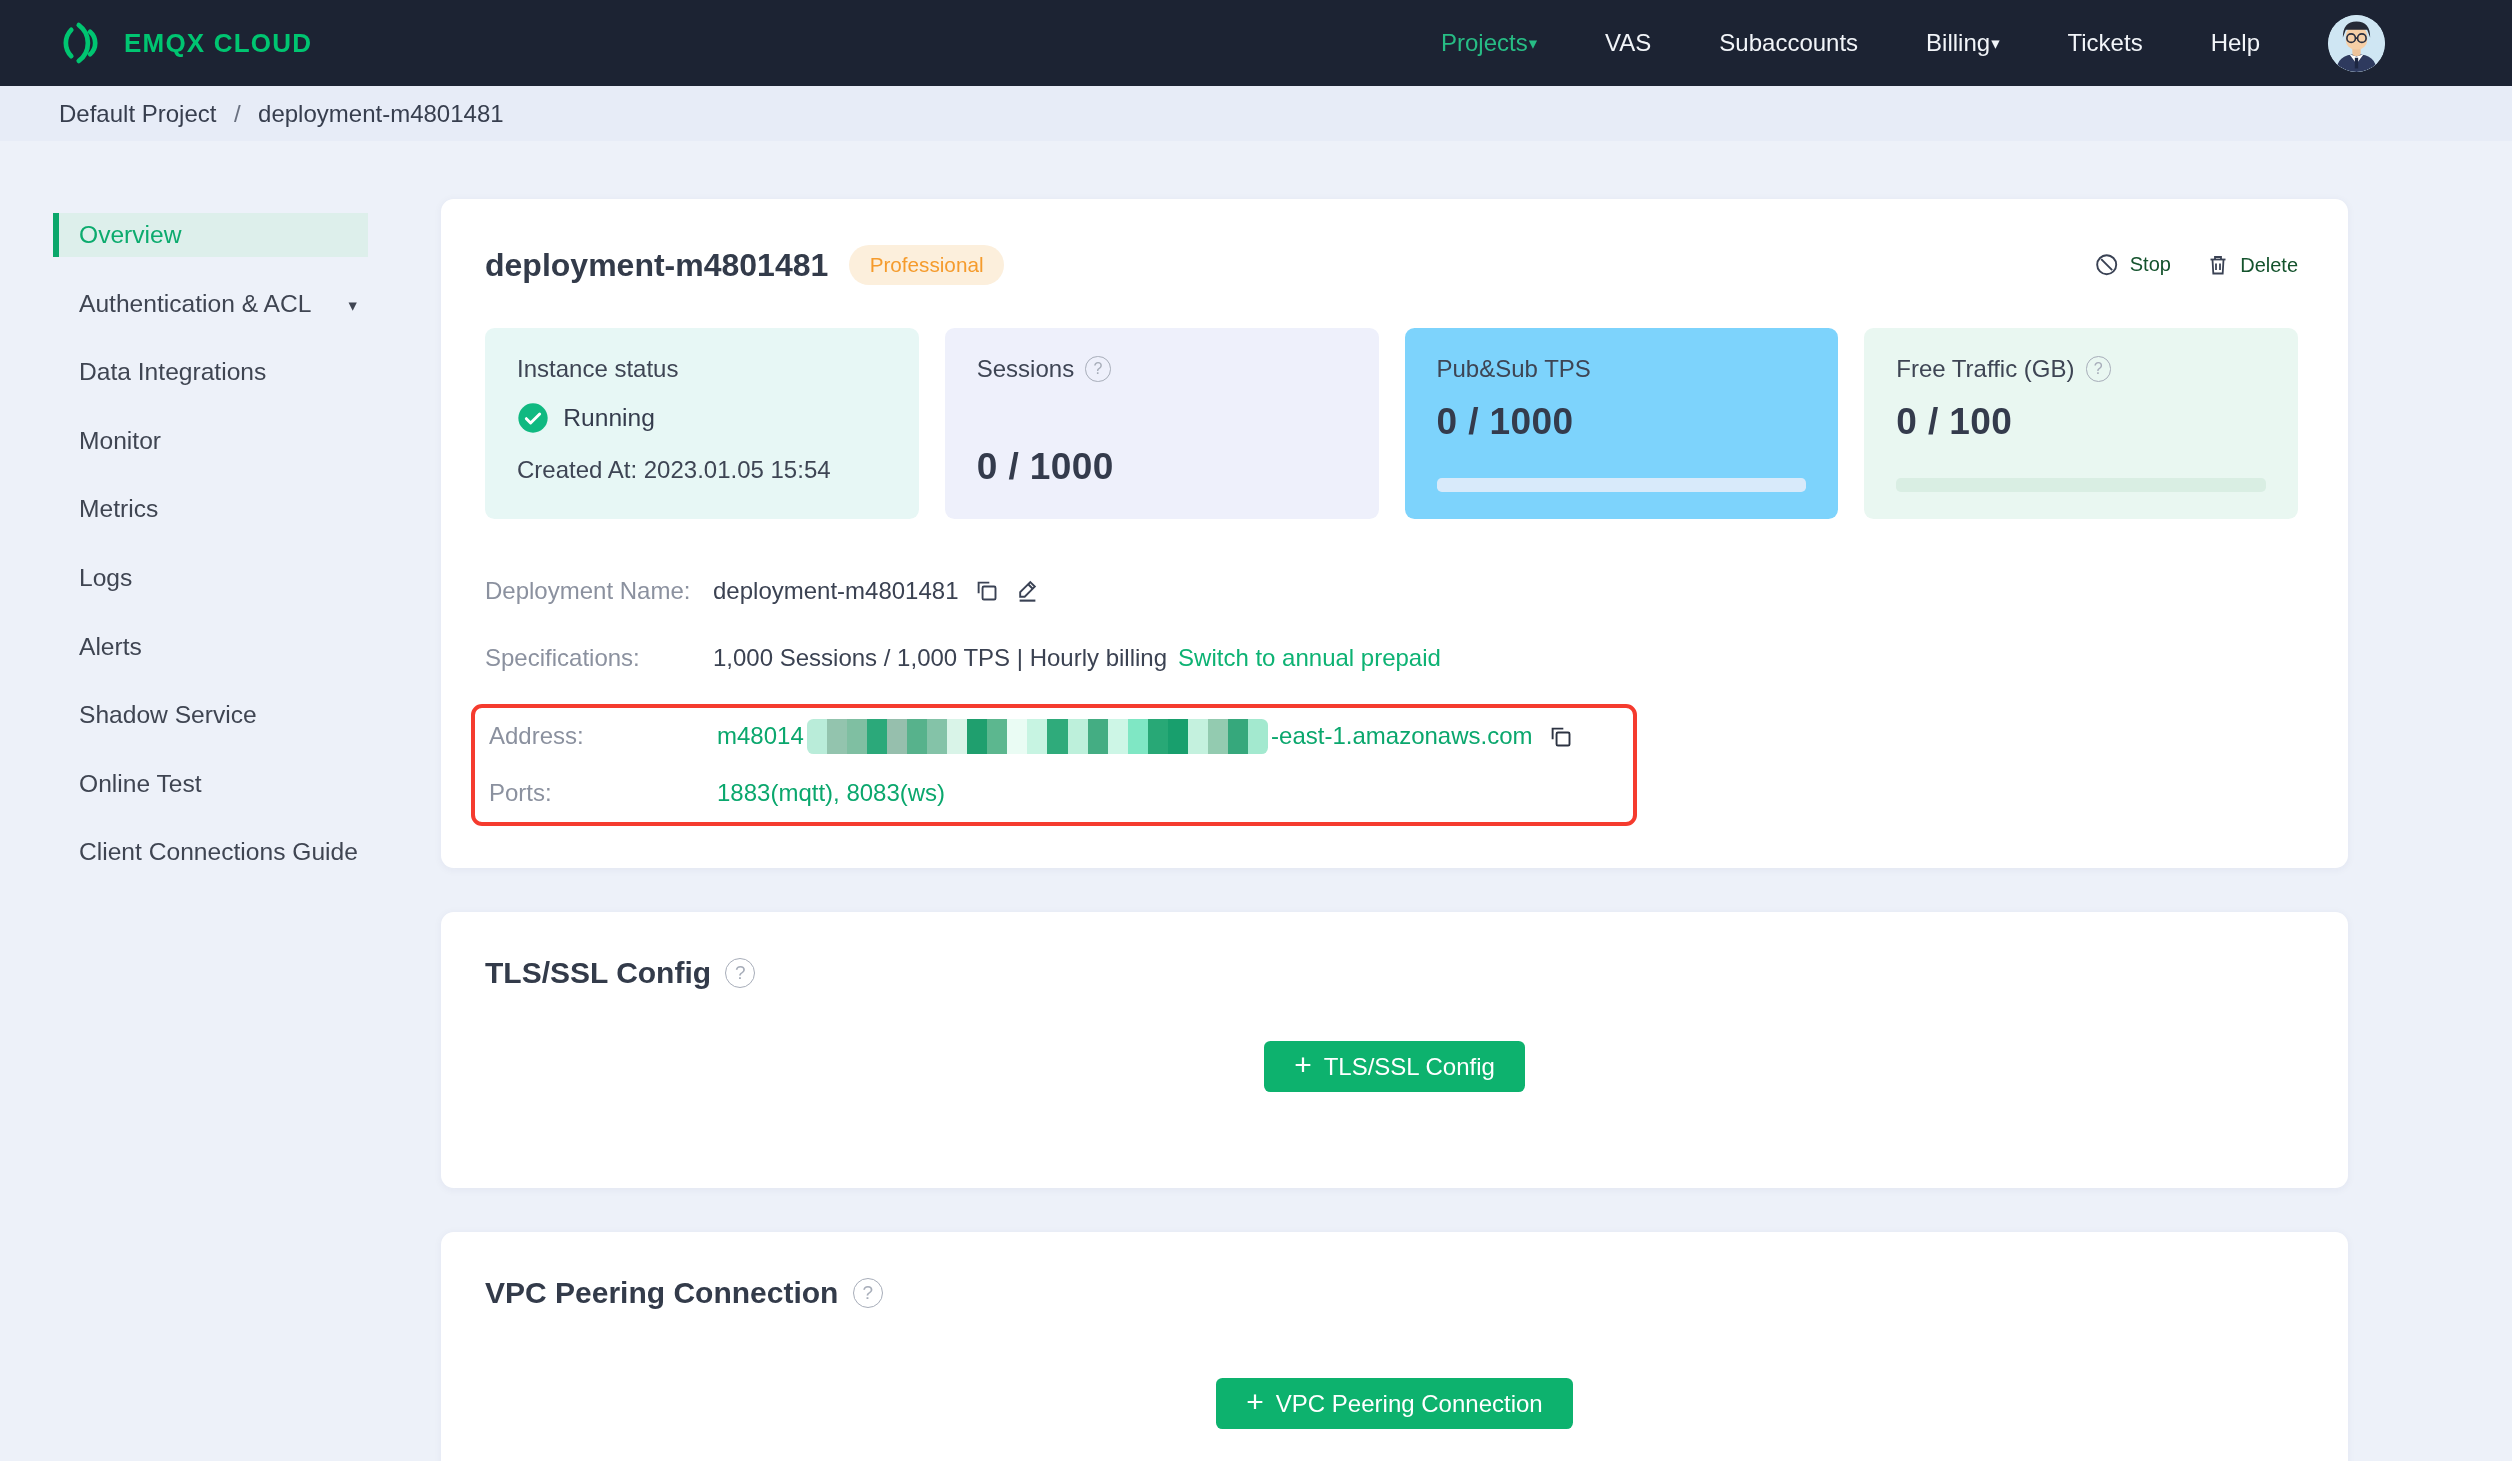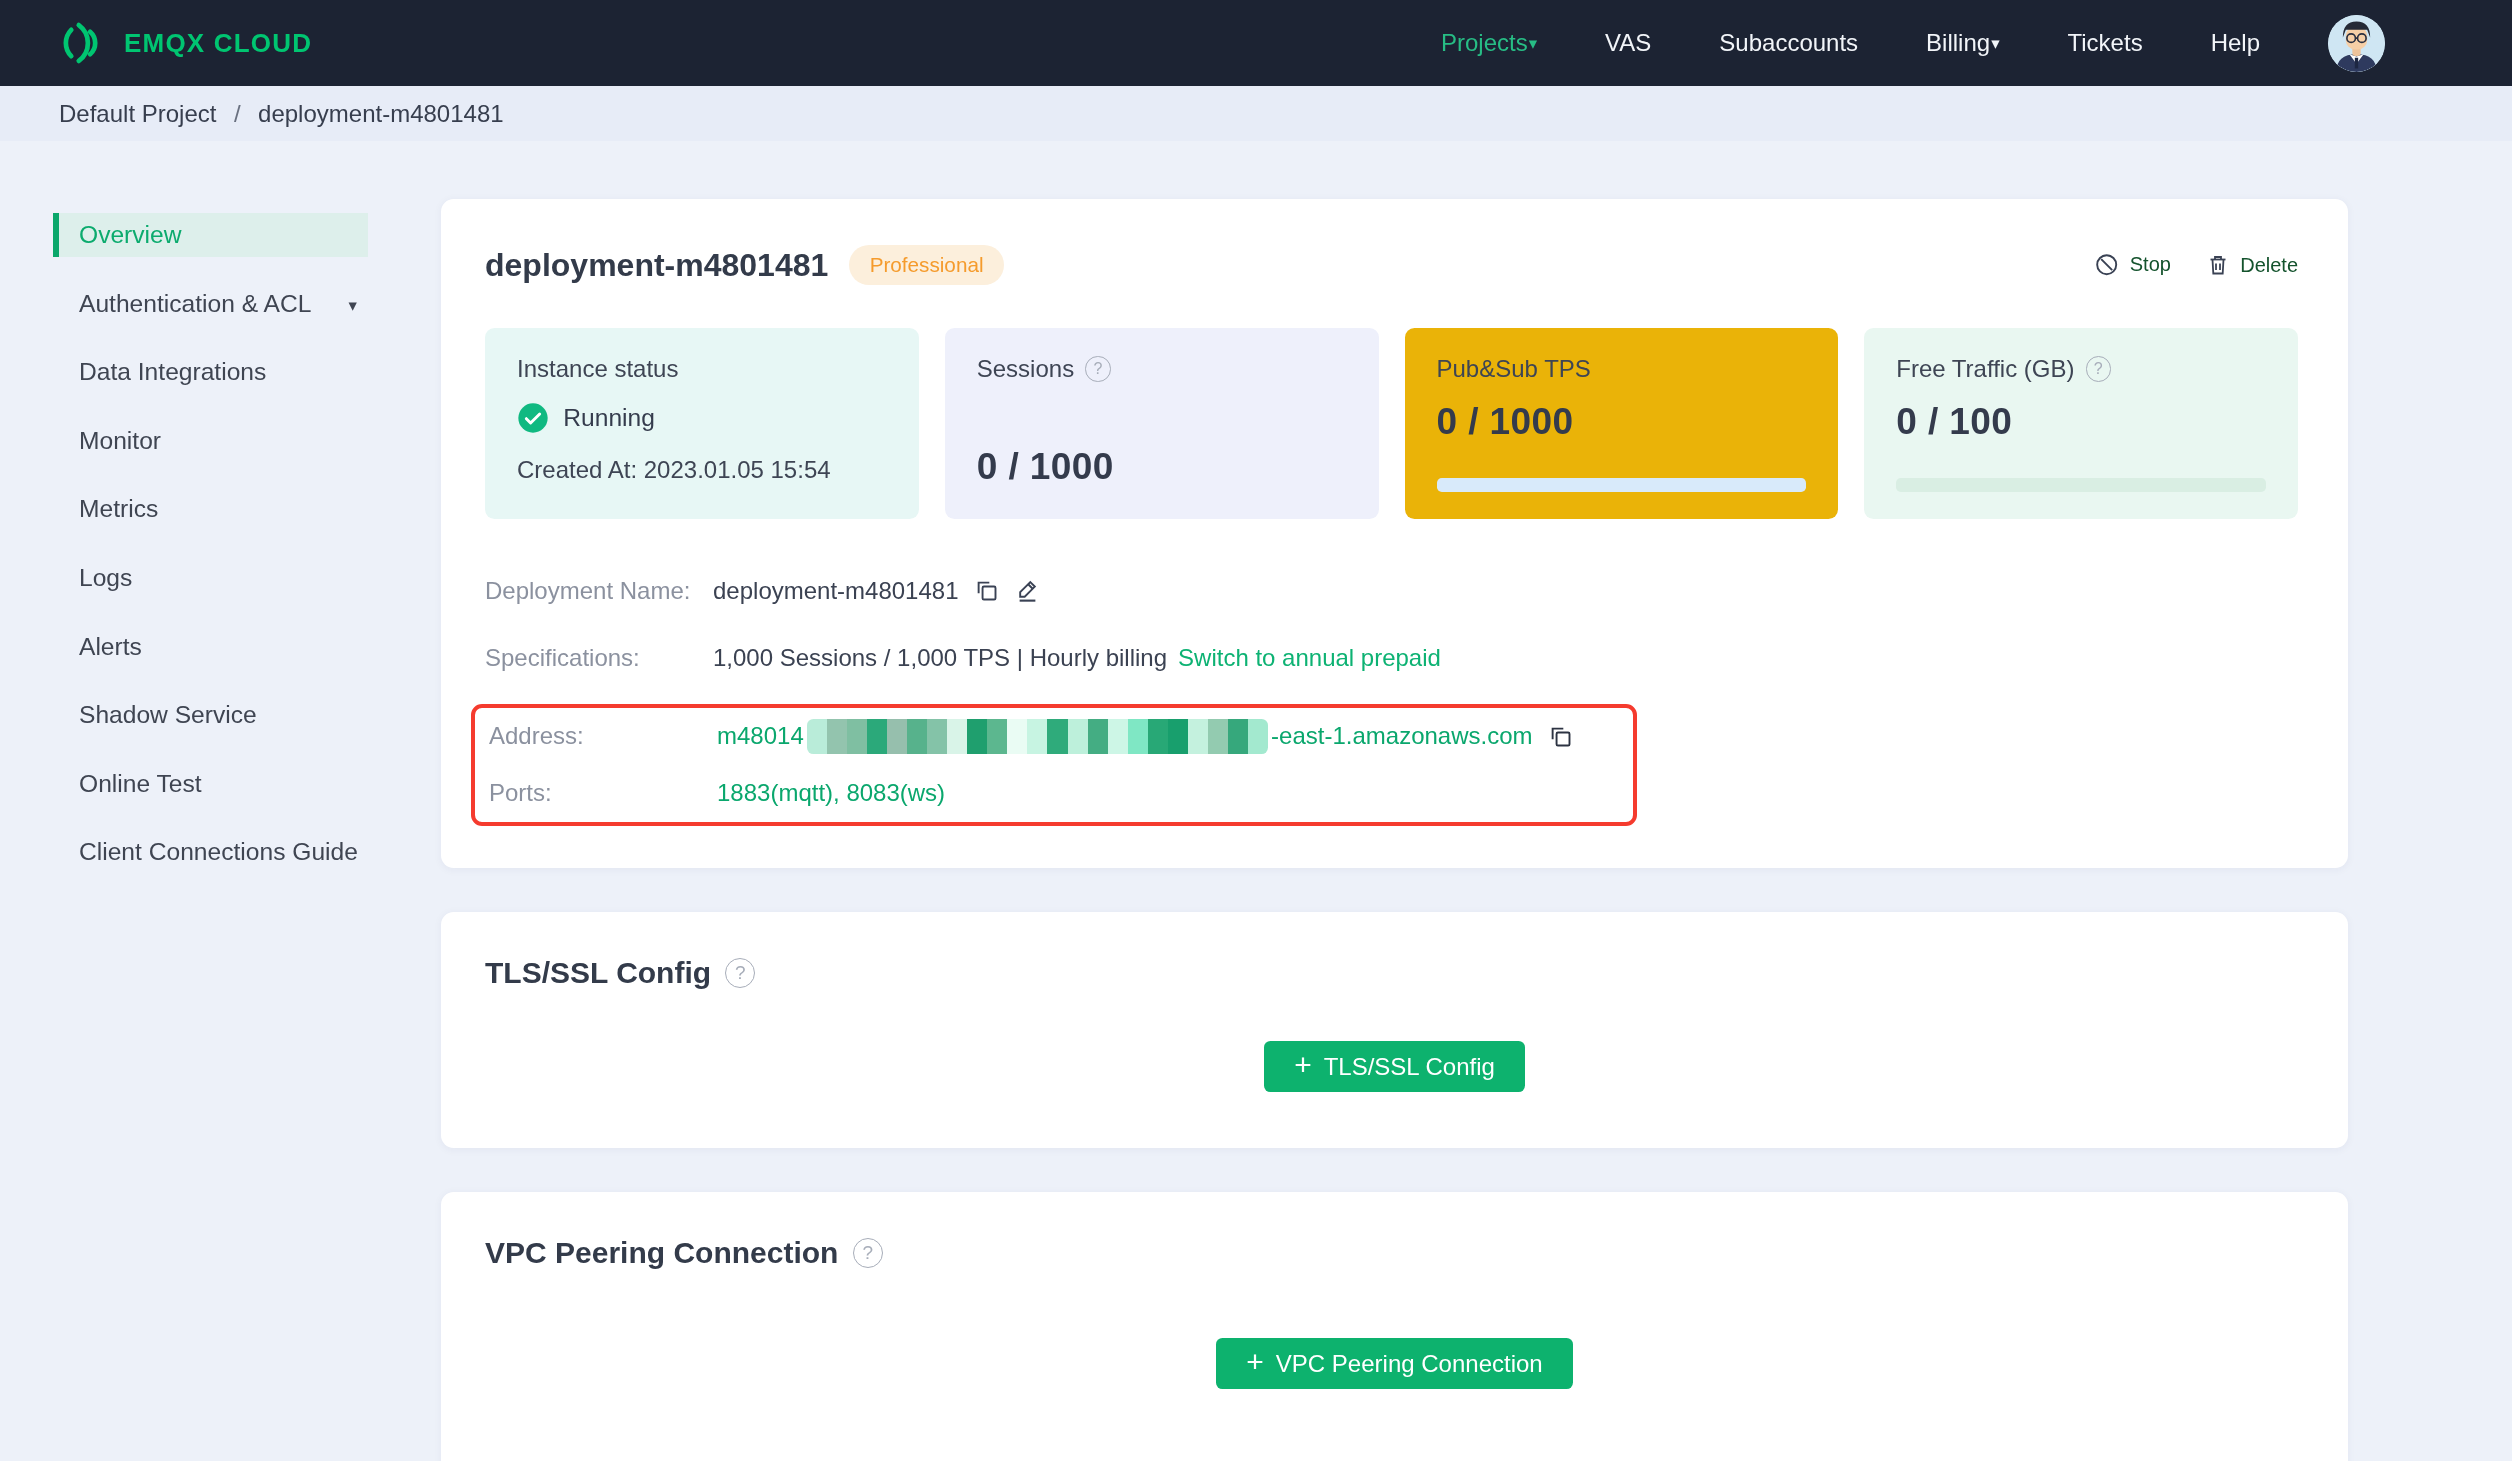--- a/index.html
+++ b/index.html
@@ -49,40 +49,40 @@
   .spacer{flex:1;}
   .text-btn{display:flex;align-items:center;gap:10.3px;background:none;border:none;font-size:20px;color:#14532d;cursor:pointer;font-family:inherit;padding:0;margin-left:35px;}
   .stats{display:flex;gap:26px;margin-top:43px;}
   .stat{flex:1;height:191px;border-radius:9.5px;padding:27px 32px;display:flex;flex-direction:column;}
   .stat-label{font-size:24px;color:#3e4554;display:flex;align-items:center;gap:11px;}
   .help{width:25.4px;height:25.4px;border:1.6px solid #a7adb9;border-radius:50%;color:#a7adb9;font-size:16px;display:inline-flex;align-items:center;justify-content:center;cursor:pointer;flex-shrink:0;}
   .stat-value{font-size:37px;font-weight:700;color:#343b4c;margin-top:17.5px;letter-spacing:0.4px;}
   .track{height:14.3px;border-radius:4.8px;margin-top:auto;}
   .stat-instance{background:#e7f7f5;}
   .stat-sessions{background:#eef0fb;gap:45px;} .stat-sessions .track{background:#dee2f8;}
-  .stat-tps{background:#eab308;} .stat-tps .track{background:#d8eafa;}
+  .stat-tps{background:#7dd3fc;} .stat-tps .track{background:#d8eafa;}
   .stat-traffic{background:#e9f7f1;} .stat-traffic .track{background:#d9eee3;}
   .status-row{display:flex;align-items:center;gap:14.3px;margin-top:19px;}
   .status-text{font-size:24.6px;font-weight:500;color:#353c4d;}
   .created{font-size:24px;margin-top:22px;color:#3e4554;}
   
   .details{margin-top:38px;}
   .row{display:flex;align-items:center;height:67px;font-size:24px;}
   .row .label{width:228px;flex-shrink:0;color:#8b919f;}
   .value{display:flex;align-items:center;color:#3b4252;}
   .icon-btn{margin-left:14.3px;cursor:pointer;display:inline-flex;}
   .green-link{color:#0db273;margin-left:11px;cursor:pointer;text-decoration:none;}
   .red-box{width:1166px;margin-left:-14.3px;padding-left:14.3px;border:4px solid var(--annotation-red);border-radius:11px;margin-top:12.7px;}
   .red-box .row{height:57px;}
   .value.green{color:#0aa76d;}
   .mosaic{display:inline-flex;width:461px;height:35px;margin:0 3.2px;border-radius:6.4px;overflow:hidden;}
   .mosaic span{flex:1;}
   
   .section-card{margin-top:44px;padding:44px 44px;}
-  .section-card.tls{height:236px;}
+  .section-card.tls{height:276px;}
   .section-card.vpc{height:342px;}
   .sec-title{display:flex;align-items:center;gap:14.3px;}
   h2{margin:0;font-size:30px;font-weight:700;color:#333b4a;}
   .help.big{width:30px;height:30px;font-size:19px;}
   .primary-btn{display:flex;align-items:center;gap:12px;margin:51px auto 0;background:var(--accent-green);color:#fff;border:none;border-radius:6.4px;height:51px;padding:0 30px;font-size:24px;font-family:inherit;cursor:pointer;}
   .vpc .primary-btn{margin-top:68px;}
   .plus{font-size:30px;font-weight:300;line-height:1;padding-bottom:3.2px;}
 </style>
 </head>
 <body>

